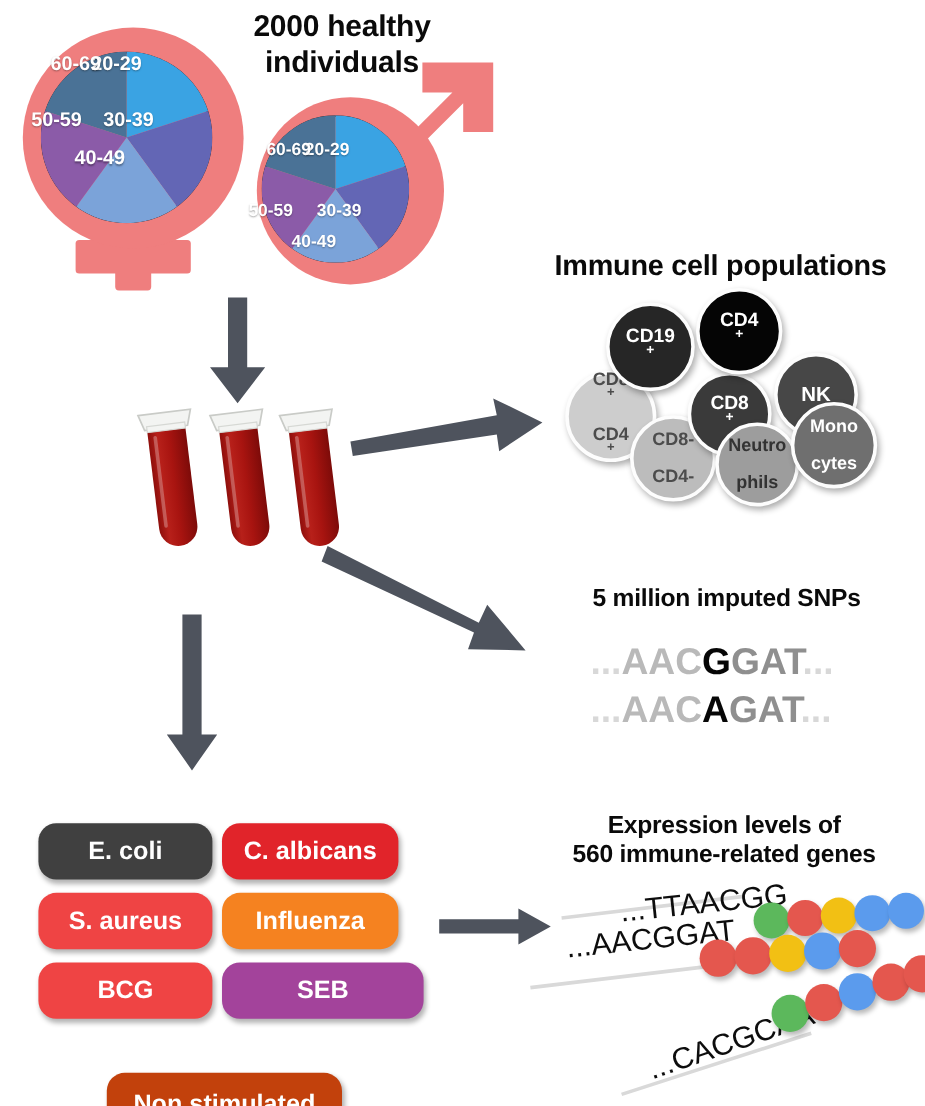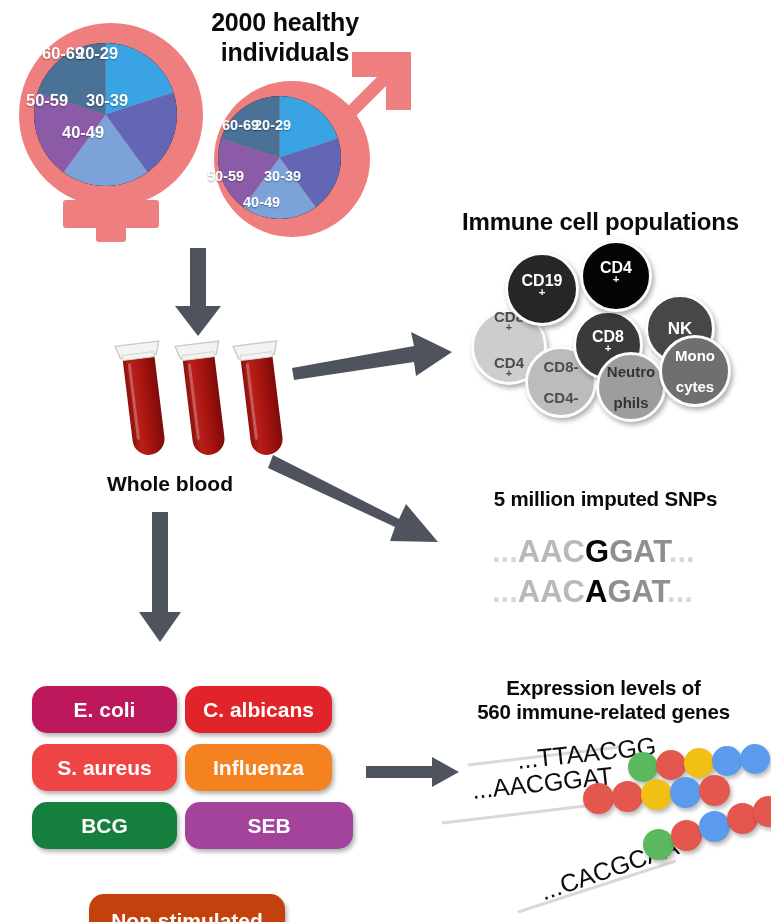--- a/index.html
+++ b/index.html
@@ -166,21 +166,20 @@
         <path d="M88 26 v74" stroke="rgba(255,255,255,.28)" stroke-width="3" stroke-linecap="round"></path>
       </g>
       <g transform="rotate(-7 158 65)">
         <path d="M140 18 h32 v84 a16 16 0 0 1 -32 0 Z" fill="url(#bl)"></path>
         <path d="M134 6 h44 l-4 13 h-36 Z" fill="#f3f4f2" stroke="#c9cbc7" stroke-width="1.4"></path>
         <rect x="140" y="16" width="32" height="5" fill="#f3f4f2" stroke="#d6d8d4" stroke-width="1"></rect>
         <path d="M146 26 v74" stroke="rgba(255,255,255,.28)" stroke-width="3" stroke-linecap="round"></path>
       </g>
     </svg>
   </div>
-  <div class="abs" id="label-blood">Whole blood</div>
 
   <div class="abs arrow" style="left:292px;top:330px;">
     <svg width="160" height="50" viewBox="0 0 160 50">
       <path d="M0 38 L122 16 L119 2 L160 22 L124 46 L122 32 L2 50 Z" fill="#4e535d"></path>
     </svg>
   </div>
 
   <div class="abs arrow" style="left:273px;top:455px;">
     <svg width="165" height="100" viewBox="0 0 165 100">
       <path d="M0 0 L126 64 L133 49 L165 87 L117 86 L122 72 L-5 13 Z" fill="#4e535d"></path>
@@ -241,33 +240,33 @@
 
   <div class="abs heading" id="title-snp">5 million imputed SNPs</div>
 
   <div class="snp-row" style="left:492px;top:534px;">
     <span class="snp-faint">...</span><span class="snp-dim">AAC</span><span class="snp-hl">G</span><span class="snp-mid">GAT</span><span class="snp-faint">...</span>
   </div>
   <div class="snp-row" style="left:492px;top:574px;">
     <span class="snp-faint">...</span><span class="snp-dim">AAC</span><span class="snp-hl">A</span><span class="snp-mid">GAT</span><span class="snp-faint">...</span>
   </div>
 
-  <div class="pill" style="left:32px;top:686px;width:145px;height:47px;background:#be185d;">
+  <div class="pill" style="left:32px;top:686px;width:145px;height:47px;background:#404040;">
     <span>E. coli</span>
   </div>
   <div class="pill" style="left:185px;top:686px;width:147px;height:47px;background:#e1242a;">
     <span>C. albicans</span>
   </div>
   <div class="pill" style="left:32px;top:744px;width:145px;height:47px;background:#ef4444;">
     <span>S. aureus</span>
   </div>
   <div class="pill" style="left:185px;top:744px;width:147px;height:47px;background:#f58220;">
     <span>Influenza</span>
   </div>
-  <div class="pill" style="left:32px;top:802px;width:145px;height:47px;background:#15803d;">
+  <div class="pill" style="left:32px;top:802px;width:145px;height:47px;background:#ef4444;">
     <span>BCG</span>
   </div>
   <div class="pill" style="left:185px;top:802px;width:168px;height:47px;background:#a3439b;text-align:right;">
     <span>SEB</span>
   </div>
   <div class="pill" style="left:89px;top:858px;width:196px;height:54px;background:#c2410c;margin-top:36px;">
     <span>Non stimulated</span>
   </div>
 
   <div class="abs arrow" style="left:366px;top:757px;">

